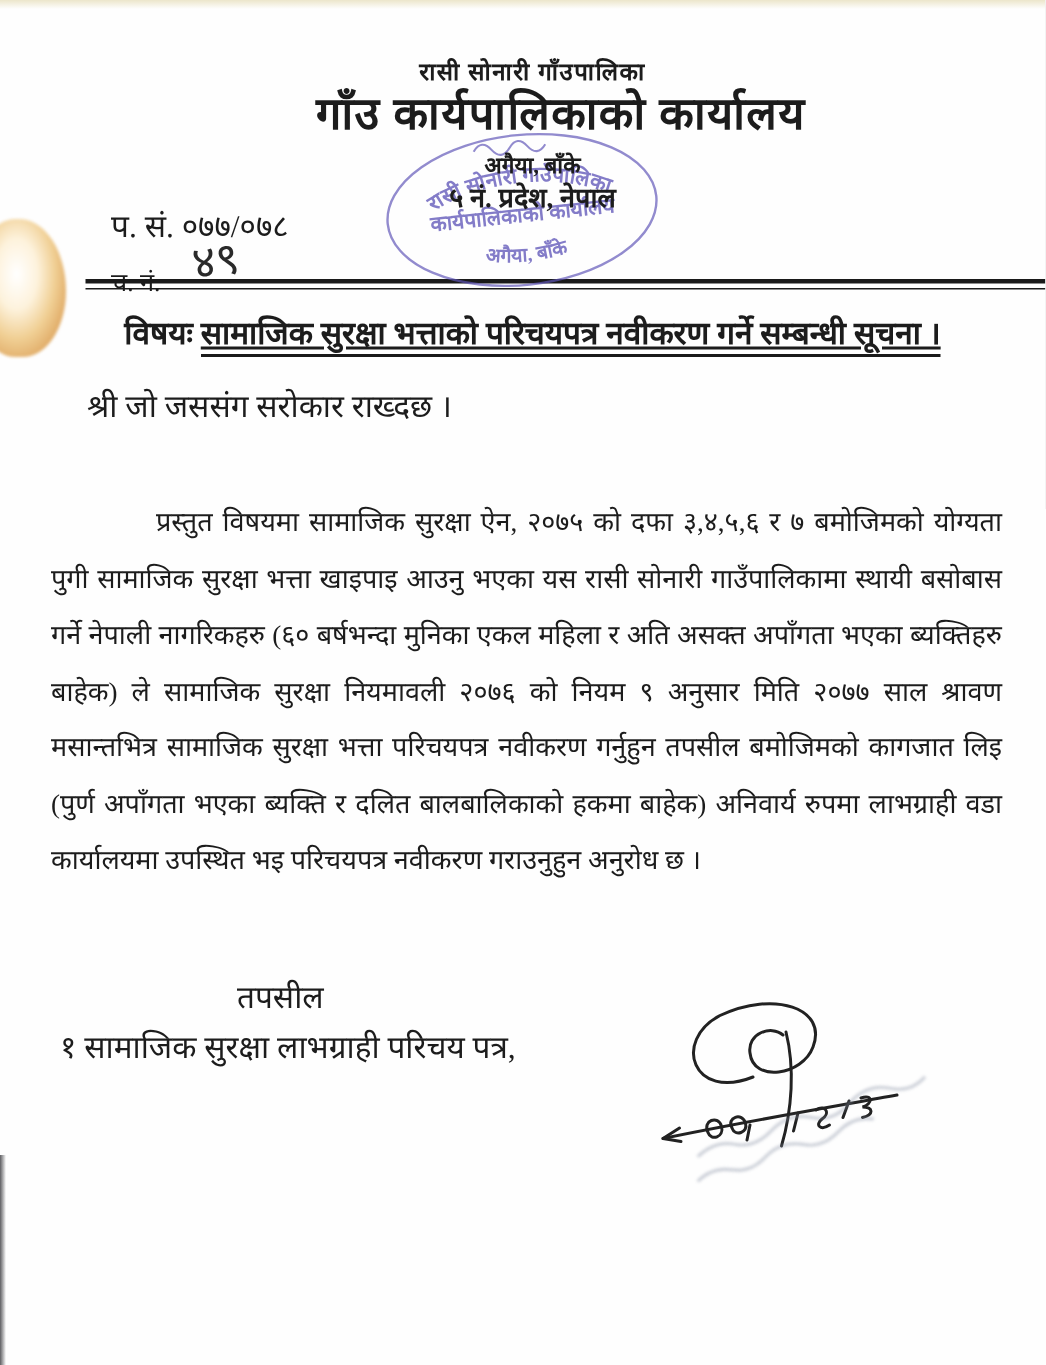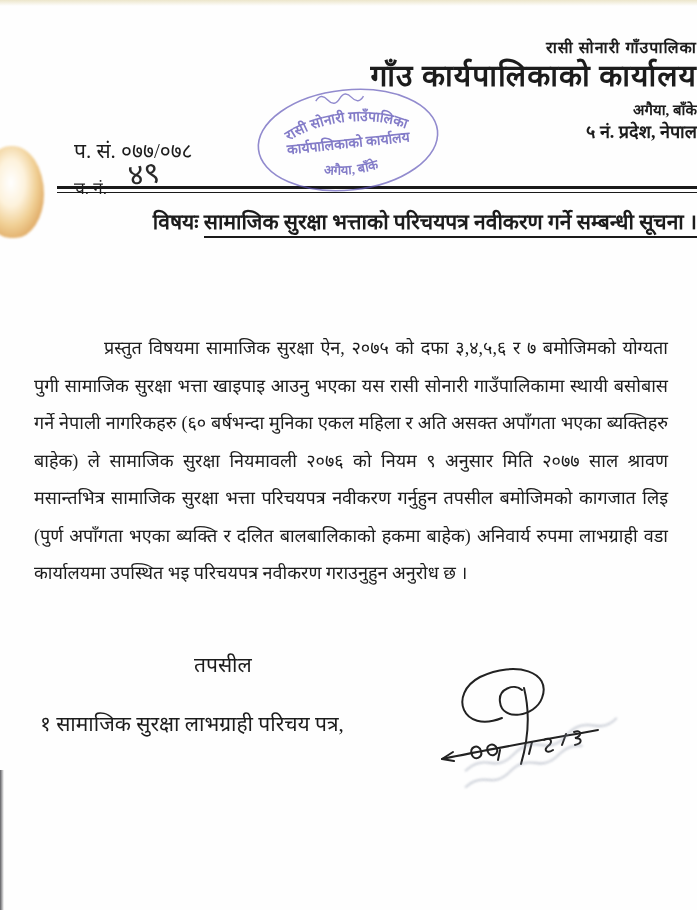--- a/index.html
+++ b/index.html
@@ -19,49 +19,49 @@
   .scan-edge-left{
     position:absolute;left:0;top:770px;bottom:0;width:4px;
     background:linear-gradient(90deg, rgba(40,40,45,.75), rgba(40,40,45,0));
   }
   .fingertip{
     position:absolute;left:-16px;top:146px;width:60px;height:92px;
     border-radius:50% 60% 55% 50%;
     background:radial-gradient(ellipse at 45% 40%, #ffffff 0%, #fdf2dc 30%, #f0cf94 55%, #dda45e 80%, rgba(221,164,94,0) 100%);
     filter:blur(1px);
   }
-  .center{left:13px;right:0;text-align:right;}
+  .center{left:13px;right:0;text-align:center;}
   .abs{position:absolute;}
   .muni{top:36px;font-size:16px;letter-spacing:1px;font-weight:bold;}
   .office{top:54px;font-size:30px;font-weight:bold;letter-spacing:1px;margin-left:38px;}
   .addr{top:99px;font-size:15px;font-weight:bold;z-index:3;}
   .prov{top:119px;font-size:18px;font-weight:bold;z-index:3;}
   .stamp{left:250px;top:84px;z-index:2;transform:rotate(-6deg);opacity:.85;}
   .refno{left:74px;top:136px;font-size:21px;}
   .chno{left:74px;top:176px;font-size:17px;}
   .chval{
     left:128px;top:152px;font-size:30px;
     font-family:"DejaVu Serif", serif;
     transform:rotate(-8deg);color:#2a2a2a;
   }
   .date{left:458px;top:158px;font-size:17px;}
   .rule{
     left:57px;top:186px;right:0;height:3px;
     border-top:3px solid #1a1a1a;border-bottom:1px solid #1a1a1a;
   }
   .subject{top:207px;font-size:21px;font-weight:bold;}
-  .subject .u{border-bottom:2px solid #1a1a1a;padding-bottom:2px;}
+  .subject .u{border-bottom:2px solid #1a1a1a;padding-bottom:2px;text-decoration:underline;}
   .salutation{left:58px;top:256px;font-size:21px;}
   .bodytext{
     left:34px;top:330px;width:634px;
     font-size:18px;line-height:37.5px;
     text-align:justify;text-indent:70px;
   }
-  .schedule{left:158px;top:650px;font-size:21px;margin-left:36px;}
-  .item1{left:40px;top:683px;font-size:21px;margin-top:26px;}
+  .schedule{left:158px;top:650px;font-size:21px;}
+  .item1{left:40px;top:683px;font-size:21px;}
   .signature{left:428px;top:660px;}
   .faintmark{left:455px;top:722px;transform:rotate(-14deg);opacity:.45;filter:blur(1px);}
 </style>
 </head>
 <body>
 
 <div class="page">
 
   <div class="scan-edge-top"></div>
   <div class="scan-edge-left"></div>
@@ -93,20 +93,21 @@
   <div class="abs chno">च. नं.</div>
   <div class="abs chval">४९</div>
 
   <div class="abs rule"></div>
 
   <div class="abs center subject">
     <span>विषयः</span>
     <span class="u">सामाजिक सुरक्षा भत्ताको परिचयपत्र नवीकरण गर्ने सम्बन्धी सूचना ।</span>
   </div>
 
+  <div class="abs salutation">श्री जो जससंग सरोकार राख्दछ ।</div>
 
   <div class="abs bodytext">प्रस्तुत विषयमा सामाजिक सुरक्षा ऐन, २०७५ को दफा ३,४,५,६ र ७ बमोजिमको योग्यता पुगी सामाजिक सुरक्षा भत्ता खाइपाइ आउनु भएका यस रासी सोनारी गाउँपालिकामा स्थायी बसोबास गर्ने नेपाली नागरिकहरु (६० बर्षभन्दा मुनिका एकल महिला र अति असक्त अपाँगता भएका ब्यक्तिहरु बाहेक) ले सामाजिक सुरक्षा नियमावली २०७६ को नियम ९ अनुसार मिति २०७७ साल श्रावण मसान्तभित्र सामाजिक सुरक्षा भत्ता परिचयपत्र नवीकरण गर्नुहुन तपसील बमोजिमको कागजात लिइ (पुर्ण अपाँगता भएका ब्यक्ति र दलित बालबालिकाको हकमा बाहेक) अनिवार्य रुपमा लाभग्राही वडा कार्यालयमा उपस्थित भइ परिचयपत्र नवीकरण गराउनुहुन अनुरोध छ ।</div>
 
   <div class="abs schedule">तपसील</div>
   <div class="abs item1">१ सामाजिक सुरक्षा लाभग्राही परिचय पत्र,</div>
 
   <svg class="abs signature" width="190" height="115" viewBox="0 0 190 115">
     <g fill="none" stroke="#222" stroke-width="2" stroke-linecap="round">
       <path d="M74,58 C34,74 20,34 52,17 C88,0 124,12 114,38 C107,57 74,62 72,42 C70,29 86,23 94,30"></path>
       <path d="M96,28 C102,52 100,80 93,104"></path>

